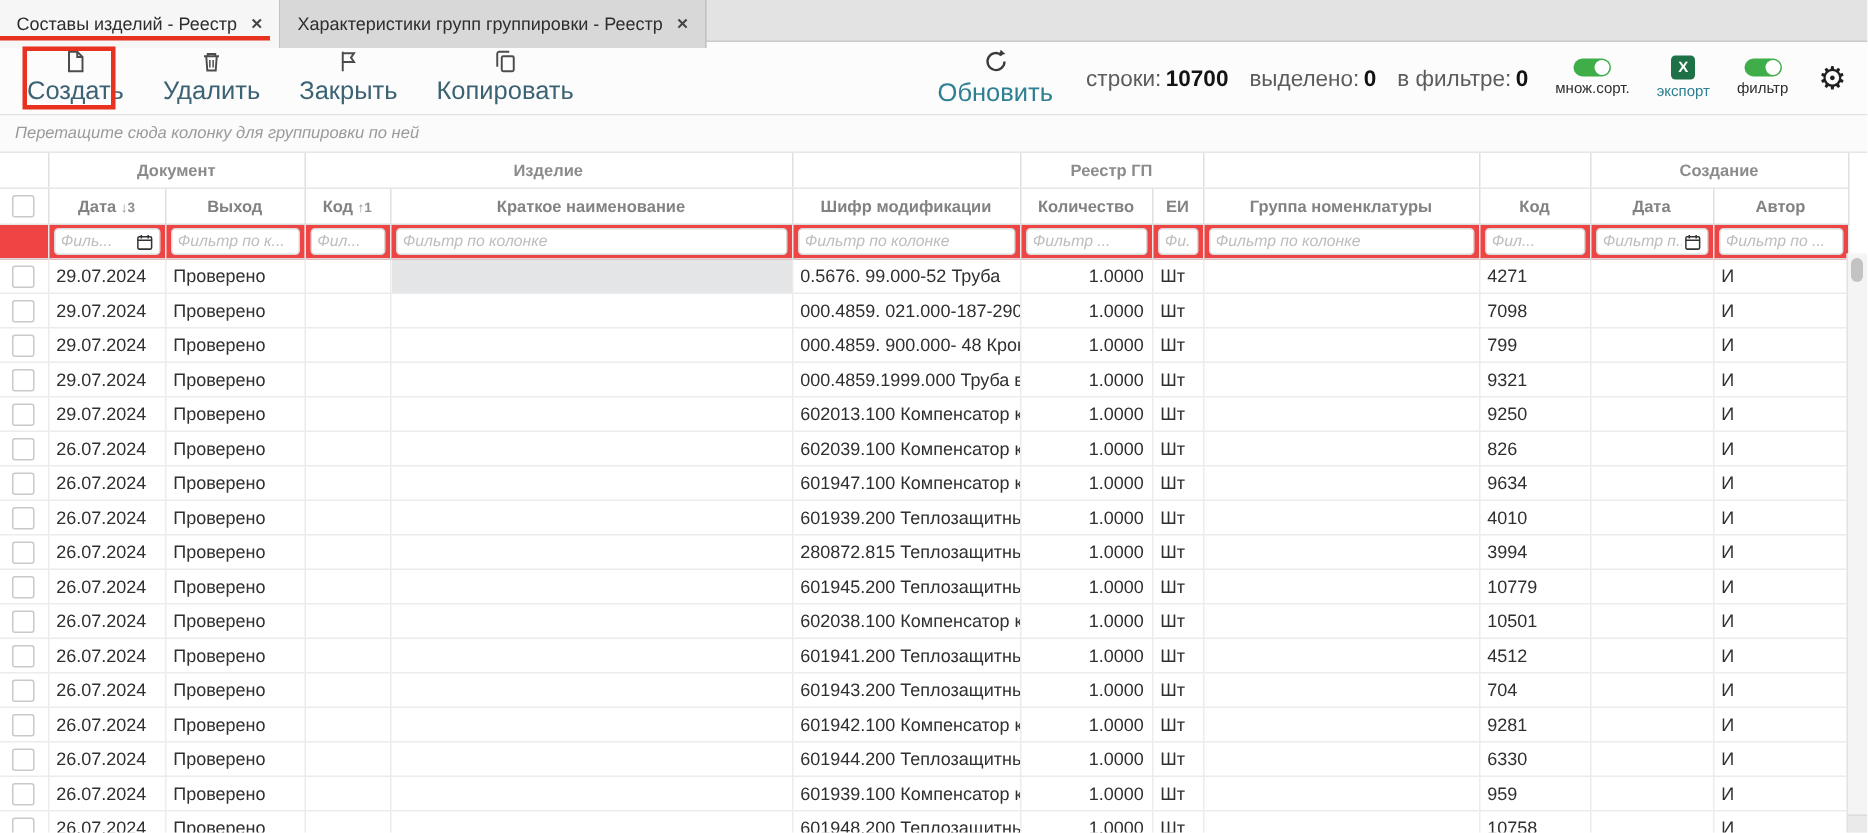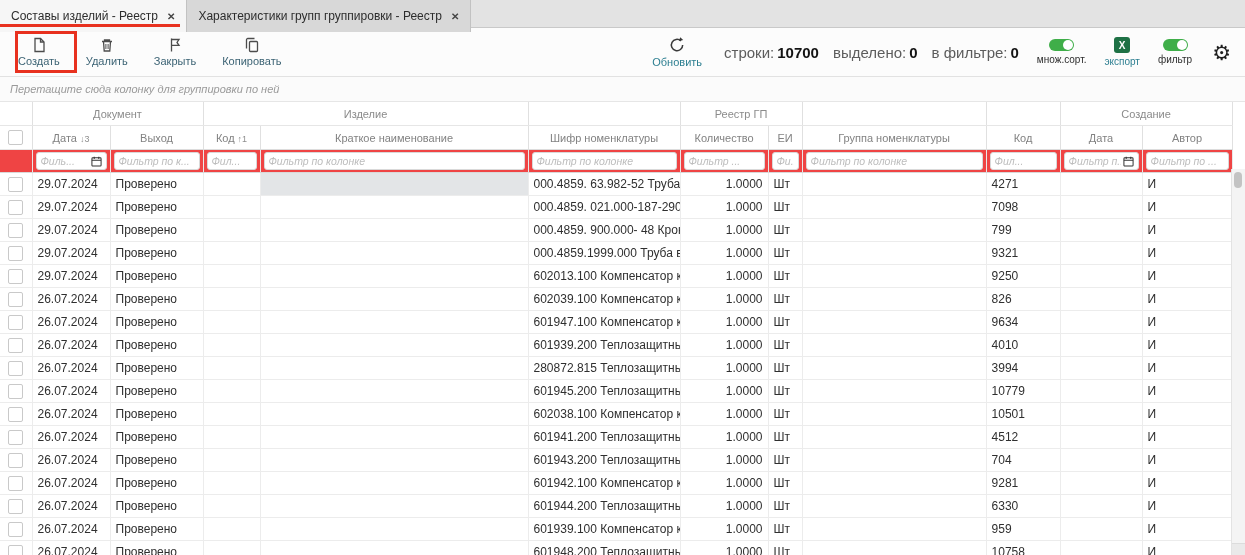--- a/index.html
+++ b/index.html
@@ -11,21 +11,21 @@
           display:flex;align-items:stretch}
   .tab{display:flex;align-items:center;padding:16px 11px;font-size:12px;color:#2d2d2d;
        background:#d8d8d8;border-right:1px solid #c2c2c2;cursor:pointer;white-space:nowrap}
   .tab.active{background:#f6f6f6}
   .tclose{margin-left:9px;font-size:10px;color:#444;font-weight:bold}
 
   
   .toolbar{height:48px;background:#fcfcfc;border-bottom:1px solid #e2e2e2;
            display:flex;align-items:center;padding:0 14px 0 18px}
   .tbtn{display:flex;flex-direction:column;align-items:center;gap:2px;cursor:pointer;
-        font-size:11px;color:#3c6374;margin-right:26px}
+        font-size:17px;color:#3c6374;margin-right:26px}
   .tbtn svg{display:block}
   .tb-right{margin-left:auto;display:flex;align-items:center;gap:18px}
   .tbtn.refresh{margin-right:4px;color:#2d7f91}
   .stats{display:flex;align-items:center;gap:14px;font-size:15px;color:#5c5c5c;white-space:nowrap}
   .stats b{color:#141414;margin-left:3px}
   .tctrl{display:flex;flex-direction:column;align-items:center;gap:3px;cursor:pointer}
   .tclabel{font-size:10px;color:#2e2e2e;white-space:nowrap}
   .teal{color:#2d7f91}
   .toggle{width:25px;height:12px;border-radius:6px;background:#3fae49;position:relative}
   .toggle::after{content:'';position:absolute;right:1px;top:1px;width:10px;height:10px;
@@ -34,21 +34,21 @@
          font-size:10px;font-weight:bold;display:flex;align-items:center;justify-content:center}
   .gear{font-size:21px;color:#1f1f1f;cursor:pointer;line-height:1;margin-left:2px}
 
   
   .groupbar{height:24px;line-height:24px;background:#fbfbfb;border-bottom:1px solid #e6e6e6;
             padding-left:10px;font-size:11px;font-style:italic;color:#9a9a9a}
 
   
   .grid{position:relative;height:455px;overflow:hidden}
   table{border-collapse:collapse;table-layout:fixed;width:1232px}
-  thead th{background:#fff;font-weight:normal}
+  thead th{background:#fff;font-weight:bold}
   .gcell,.selh{height:21px;border-right:1px solid #e0e0e0;border-bottom:1px solid #e6e6e6}
   .gcell{font-size:11px;color:#8b8b8b;text-align:center;padding:0 4px;
          white-space:nowrap;overflow:hidden;cursor:pointer}
   .hcell{height:21px;border-right:1px solid #e0e0e0;border-bottom:1px solid #dcdcdc;
          font-size:11px;color:#828282;text-align:center;padding:0 3px;
          white-space:nowrap;overflow:hidden;cursor:pointer}
   .sortb{font-size:9px;color:#8f8f8f;margin-left:3px}
   .fsel,.fcell{height:22px;border-right:1px solid #e8e8e8;border-bottom:1px solid #d9d9d9;
                padding:0 3px;background:#ef4444}
   .finput{display:flex;align-items:center;justify-content:space-between;height:16px;
@@ -188,21 +188,21 @@
           <th class="gcell" colspan="2">Создание</th>
         </tr>
       <tr id="hrow">
           <th class="selh">
             <div class="cb"></div>
           </th>
           <th class="hcell"><span>Дата</span><span class="sortb">↓3</span></th>
           <th class="hcell"><span>Выход</span></th>
           <th class="hcell"><span>Код</span><span class="sortb">↑1</span></th>
           <th class="hcell"><span>Краткое наименование</span></th>
-          <th class="hcell"><span>Шифр номенклатуры</span></th>
+          <th class="hcell"><span>Шифр модификации</span></th>
           <th class="hcell"><span>Количество</span></th>
           <th class="hcell"><span>ЕИ</span></th>
           <th class="hcell"><span>Группа номенклатуры</span></th>
           <th class="hcell"><span>Код</span></th>
           <th class="hcell"><span>Дата</span></th>
           <th class="hcell"><span>Автор</span></th>
         </tr>
       <tr id="frow">
           <td class="fsel"></td>
           <td class="fcell">
@@ -276,21 +276,21 @@
     </thead>
     <tbody id="tbody">
         <tr class="row">
           <td class="selc">
             <div class="cb"></div>
           </td>
           <td>29.07.2024</td>
           <td>Проверено</td>
           <td></td>
           <td class="selcell"></td>
-          <td>000.4859. 63.982-52 Труба</td>
+          <td>0.5676. 99.000-52 Труба</td>
           <td class="right">1.0000</td>
           <td>Шт</td>
           <td></td>
           <td>4271</td>
           <td></td>
           <td>И</td>
         </tr>
         <tr class="row">
           <td class="selc">
             <div class="cb"></div>

